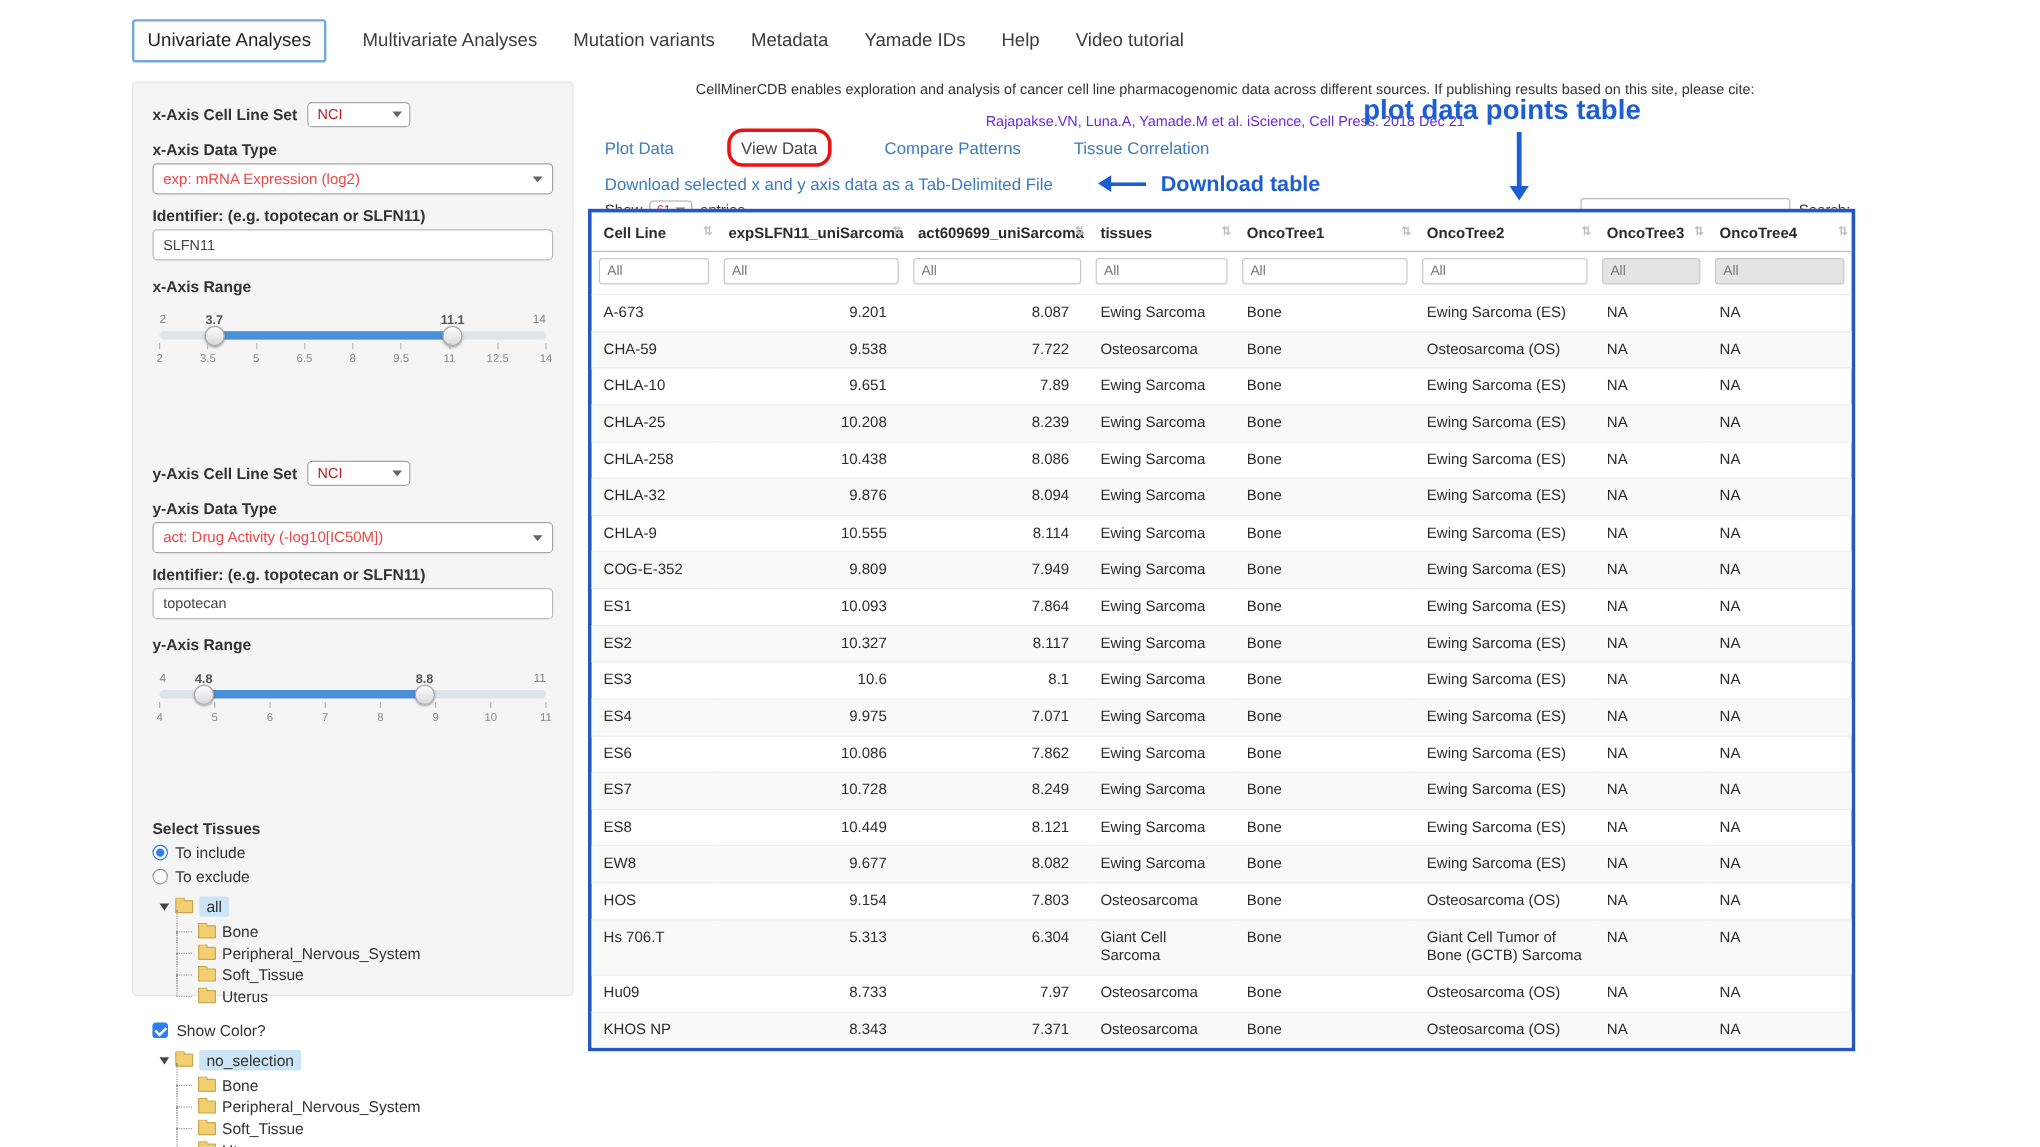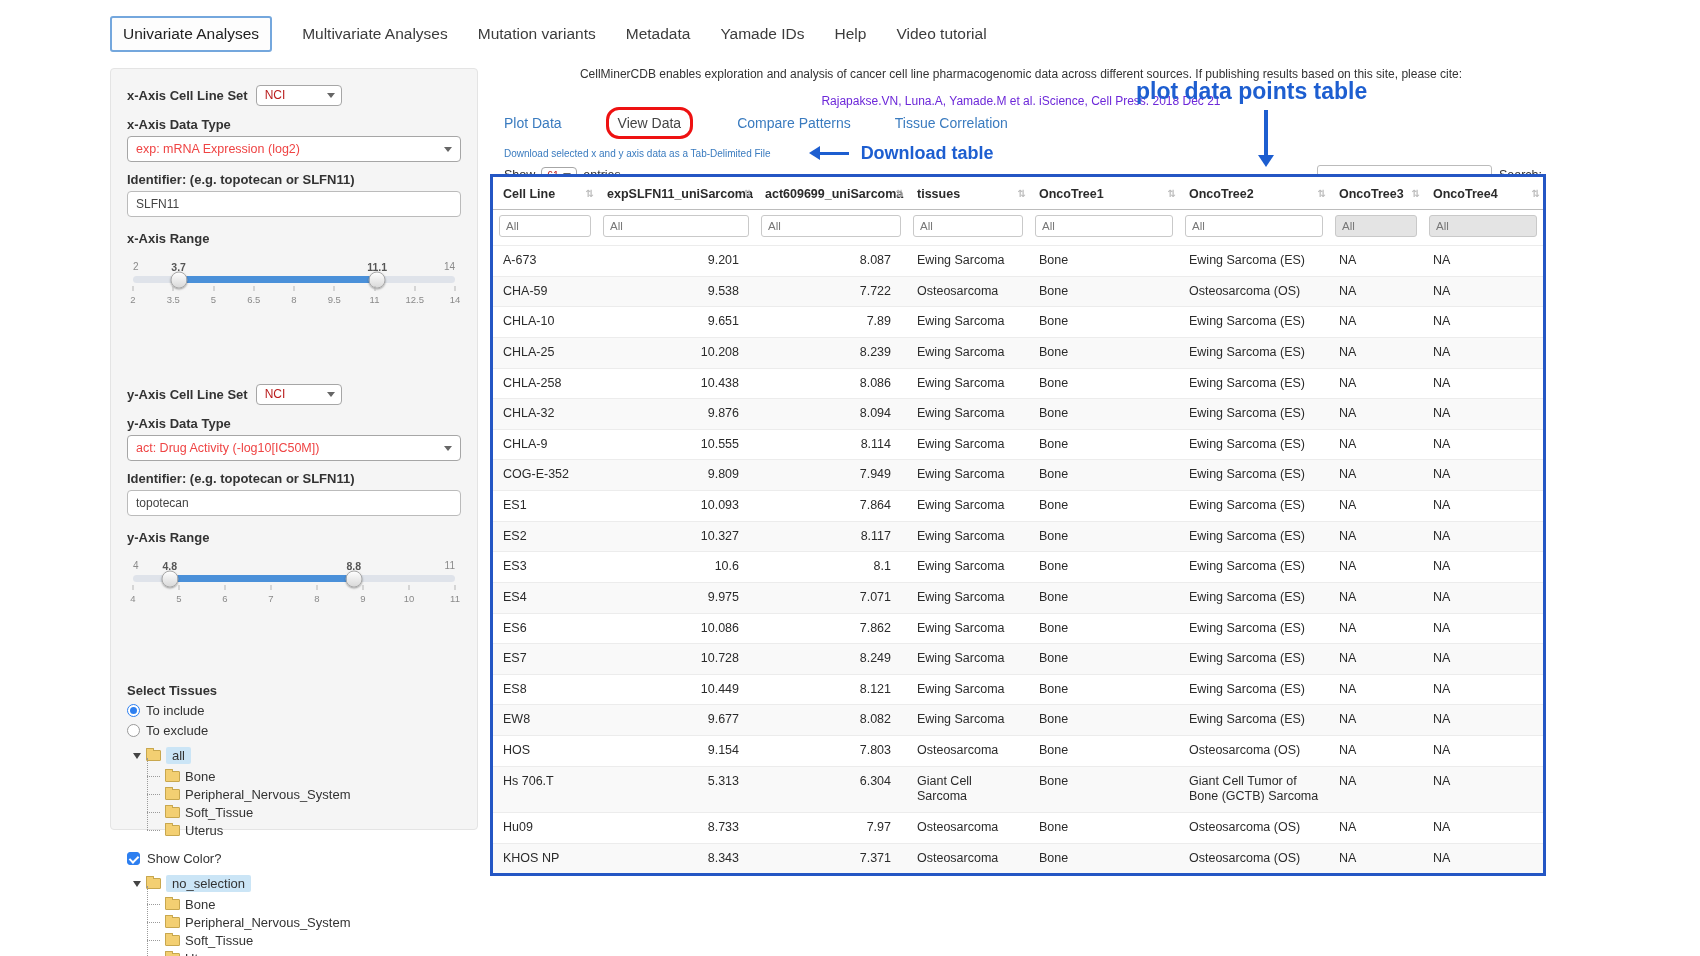--- a/index.html
+++ b/index.html
@@ -79,21 +79,21 @@
   .cite-link{color:#6d28d9;margin-top:11px;cursor:pointer;}
   .ann-plot-table{position:absolute;left:646px;top:16px;font-size:23px;font-weight:bold;color:var(--annotation-blue);z-index:5;white-space:nowrap;}
   .ann-down-arrow{position:absolute;left:774px;top:48px;width:4px;height:46px;background:var(--annotation-blue);z-index:5;}
   .ann-down-arrow::after{content:"";position:absolute;left:50%;transform:translateX(-50%);bottom:-11px;width:0;height:0;
     border-left:8px solid transparent;border-right:8px solid transparent;border-top:12px solid var(--annotation-blue);}
   .data-tabs{position:absolute;top:44px;left:14px;display:flex;align-items:center;gap:44px;font-size:14px;height:34px;}
   .data-tab{color:var(--link-blue);cursor:pointer;white-space:nowrap;}
   .data-tab.active{color:#444;border-radius:13px;}
   .data-tab.red-boxed{border:3px solid var(--annotation-red);padding:5px 9px;}
   .download-row{position:absolute;top:82px;left:14px;display:flex;align-items:center;height:18px;}
-  .dl-link{color:var(--link-blue);font-size:10px;cursor:pointer;text-decoration:none;white-space:nowrap;}
+  .dl-link{color:var(--link-blue);font-size:14px;cursor:pointer;text-decoration:none;white-space:nowrap;}
   .dl-ann{display:flex;align-items:center;margin-left:48px;}
   .arrow-left{position:relative;width:30px;height:3px;background:var(--annotation-blue);margin-right:12px;flex:none;}
   .arrow-left::before{content:"";position:absolute;left:-10px;top:-5.5px;width:0;height:0;
     border-top:7px solid transparent;border-bottom:7px solid transparent;border-right:11px solid var(--annotation-blue);}
   .dl-ann-text{font-size:18px;font-weight:bold;color:var(--annotation-blue);white-space:nowrap;}
   .controls-row{position:absolute;top:102px;left:14px;width:1038px;display:flex;justify-content:space-between;align-items:center;font-size:12.5px;height:22px;}
   .length-ctl{display:flex;align-items:center;gap:6px;}
   .mini-select.tiny{min-width:36px;height:17px;font-size:10.5px;padding:1px 5px;gap:4px;}
   .search-ctl{display:flex;align-items:center;gap:7px;}
   .search-input{width:175px;height:20px;border:1px solid #bbb;border-radius:3px;background:#fff;font-family:inherit;padding:2px 6px;}

